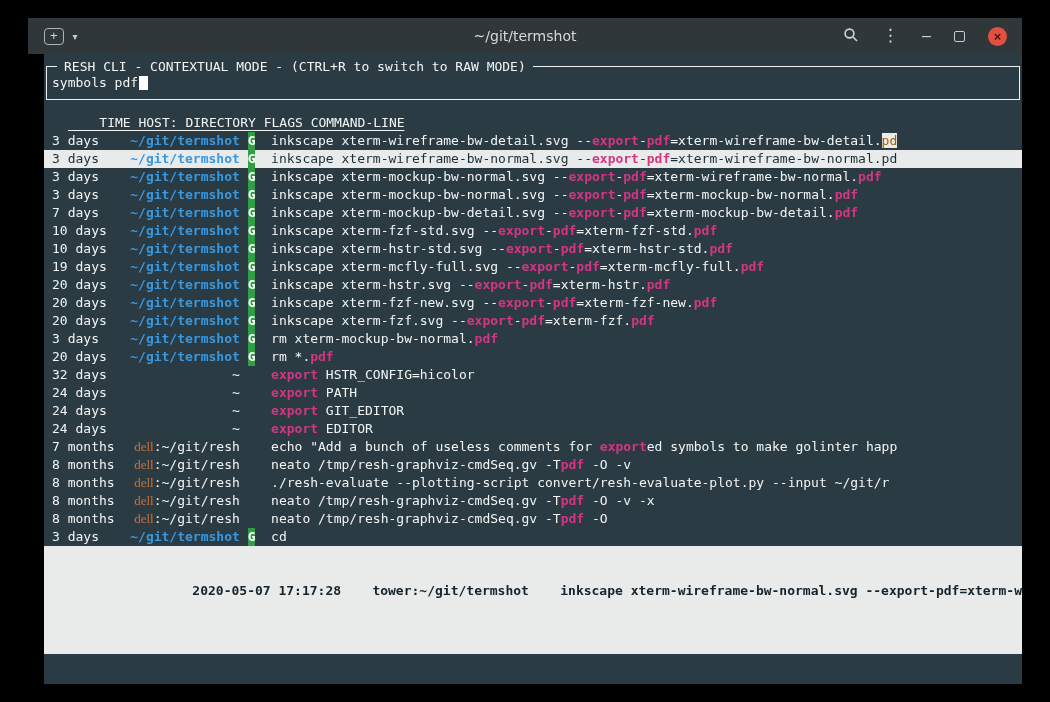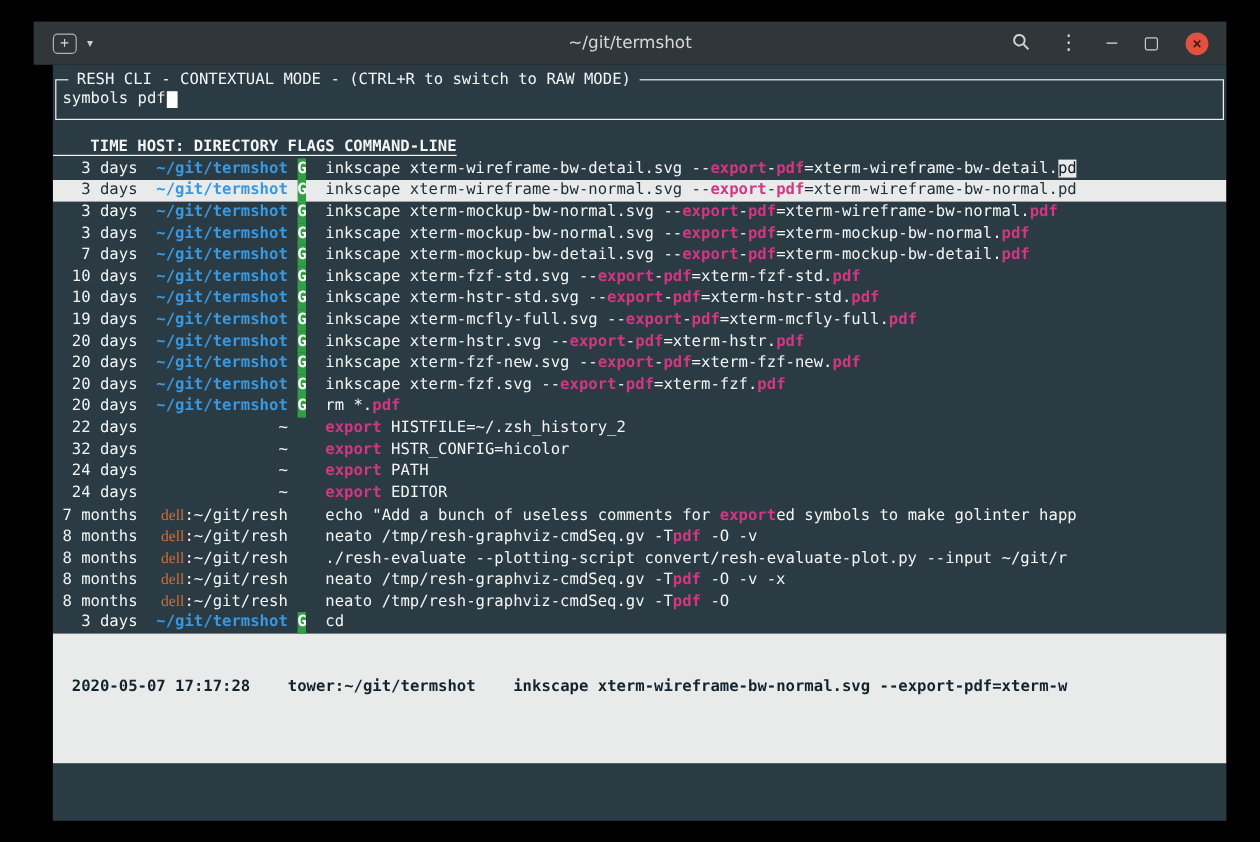--- a/index.html
+++ b/index.html
@@ -52,43 +52,43 @@
   .search-box-title{
     position:absolute;top:-9px;left:10px;background:var(--terminal-bg,#2b3b44);
     padding:0 7px;white-space:pre;
   }
   .query-line{white-space:pre;}
   .cursor{
     display:inline-block;width:9px;height:15px;background:#ffffff;
     vertical-align:text-bottom;margin-left:1px;
   }
   .list-header{
-    padding-left:0;white-space:pre;
-    text-decoration:underline;text-underline-offset:3px;font-weight:bold;
+    padding-left:24px;white-space:pre;
+    text-decoration:underline;text-underline-offset:3px;
   }
   .row{height:18px;white-space:pre;padding-left:8px;}
   .row.selected{background:var(--selection-bg,#e9eaea);color:#1c2e37;}
-  .col-time{display:inline-block;width:8ch;text-align:right;}
+  .col-time{display:inline-block;width:8ch;}
   .col-dir{display:inline-block;width:15ch;text-align:right;margin-left:1ch;}
   .col-flag{display:inline-block;width:1ch;margin-left:1ch;text-align:center;}
   .col-cmd{margin-left:2ch;}
   .seg-d{}
   .seg-m{color:var(--match,#d33682);font-weight:bold;}
   .seg-blue{color:var(--directory-blue,#3898e0);font-weight:bold;}
   .seg-orange{color:var(--host-orange,#cf6e35);font-family:Liberation Serif, serif;}
-  .seg-inv{background:var(--selection-bg,#e9eaea);color:#0f172a;}
+  .seg-inv{background:var(--selection-bg,#e9eaea);color:#a16207;}
   .flag-g{
     display:inline-block;width:100%;text-align:center;
     background:var(--flag-green,#2f9e44);color:#ffffff;font-weight:bold;
   }
   .detail{
     background:var(--selection-bg,#e9eaea);color:#13242d;font-weight:bold;
     white-space:pre;padding-left:8px;
   }
-  .detail div{height:18px;}
+  .detail div{height:18px;text-align:right;}
 </style>
 </head>
 <body>
 
 <div class="window">
 
   <div class="titlebar">
     <div class="tb-left">
       <button class="newtab-btn">
         <span class="newtab-box">+</span>
@@ -136,24 +136,25 @@
         <div class="row selected"><span class="col-time">3 days</span><span class="col-dir"><span class="seg seg-blue">~/git/termshot</span></span><span class="col-flag"><span class="flag-g">G</span></span><span class="col-cmd"><span class="seg seg-d">inkscape xterm-wireframe-bw-normal.svg --</span><span class="seg seg-m">export</span><span class="seg seg-d">-</span><span class="seg seg-m">pdf</span><span class="seg seg-d">=xterm-wireframe-bw-normal.pd</span></span></div>
         <div class="row"><span class="col-time">3 days</span><span class="col-dir"><span class="seg seg-blue">~/git/termshot</span></span><span class="col-flag"><span class="flag-g">G</span></span><span class="col-cmd"><span class="seg seg-d">inkscape xterm-mockup-bw-normal.svg --</span><span class="seg seg-m">export</span><span class="seg seg-d">-</span><span class="seg seg-m">pdf</span><span class="seg seg-d">=xterm-wireframe-bw-normal.</span><span class="seg seg-m">pdf</span></span></div>
         <div class="row"><span class="col-time">3 days</span><span class="col-dir"><span class="seg seg-blue">~/git/termshot</span></span><span class="col-flag"><span class="flag-g">G</span></span><span class="col-cmd"><span class="seg seg-d">inkscape xterm-mockup-bw-normal.svg --</span><span class="seg seg-m">export</span><span class="seg seg-d">-</span><span class="seg seg-m">pdf</span><span class="seg seg-d">=xterm-mockup-bw-normal.</span><span class="seg seg-m">pdf</span></span></div>
         <div class="row"><span class="col-time">7 days</span><span class="col-dir"><span class="seg seg-blue">~/git/termshot</span></span><span class="col-flag"><span class="flag-g">G</span></span><span class="col-cmd"><span class="seg seg-d">inkscape xterm-mockup-bw-detail.svg --</span><span class="seg seg-m">export</span><span class="seg seg-d">-</span><span class="seg seg-m">pdf</span><span class="seg seg-d">=xterm-mockup-bw-detail.</span><span class="seg seg-m">pdf</span></span></div>
         <div class="row"><span class="col-time">10 days</span><span class="col-dir"><span class="seg seg-blue">~/git/termshot</span></span><span class="col-flag"><span class="flag-g">G</span></span><span class="col-cmd"><span class="seg seg-d">inkscape xterm-fzf-std.svg --</span><span class="seg seg-m">export</span><span class="seg seg-d">-</span><span class="seg seg-m">pdf</span><span class="seg seg-d">=xterm-fzf-std.</span><span class="seg seg-m">pdf</span></span></div>
         <div class="row"><span class="col-time">10 days</span><span class="col-dir"><span class="seg seg-blue">~/git/termshot</span></span><span class="col-flag"><span class="flag-g">G</span></span><span class="col-cmd"><span class="seg seg-d">inkscape xterm-hstr-std.svg --</span><span class="seg seg-m">export</span><span class="seg seg-d">-</span><span class="seg seg-m">pdf</span><span class="seg seg-d">=xterm-hstr-std.</span><span class="seg seg-m">pdf</span></span></div>
         <div class="row"><span class="col-time">19 days</span><span class="col-dir"><span class="seg seg-blue">~/git/termshot</span></span><span class="col-flag"><span class="flag-g">G</span></span><span class="col-cmd"><span class="seg seg-d">inkscape xterm-mcfly-full.svg --</span><span class="seg seg-m">export</span><span class="seg seg-d">-</span><span class="seg seg-m">pdf</span><span class="seg seg-d">=xterm-mcfly-full.</span><span class="seg seg-m">pdf</span></span></div>
         <div class="row"><span class="col-time">20 days</span><span class="col-dir"><span class="seg seg-blue">~/git/termshot</span></span><span class="col-flag"><span class="flag-g">G</span></span><span class="col-cmd"><span class="seg seg-d">inkscape xterm-hstr.svg --</span><span class="seg seg-m">export</span><span class="seg seg-d">-</span><span class="seg seg-m">pdf</span><span class="seg seg-d">=xterm-hstr.</span><span class="seg seg-m">pdf</span></span></div>
         <div class="row"><span class="col-time">20 days</span><span class="col-dir"><span class="seg seg-blue">~/git/termshot</span></span><span class="col-flag"><span class="flag-g">G</span></span><span class="col-cmd"><span class="seg seg-d">inkscape xterm-fzf-new.svg --</span><span class="seg seg-m">export</span><span class="seg seg-d">-</span><span class="seg seg-m">pdf</span><span class="seg seg-d">=xterm-fzf-new.</span><span class="seg seg-m">pdf</span></span></div>
         <div class="row"><span class="col-time">20 days</span><span class="col-dir"><span class="seg seg-blue">~/git/termshot</span></span><span class="col-flag"><span class="flag-g">G</span></span><span class="col-cmd"><span class="seg seg-d">inkscape xterm-fzf.svg --</span><span class="seg seg-m">export</span><span class="seg seg-d">-</span><span class="seg seg-m">pdf</span><span class="seg seg-d">=xterm-fzf.</span><span class="seg seg-m">pdf</span></span></div>
+        <div class="row"><span class="col-time">3 days</span><span class="col-dir"><span class="seg seg-blue">~/git/termshot</span></span><span class="col-flag"><span class="flag-g">G</span></span><span class="col-cmd"><span class="seg seg-d">rm xterm-mockup-bw-normal.</span><span class="seg seg-m">pdf</span></span></div>
         <div class="row"><span class="col-time">20 days</span><span class="col-dir"><span class="seg seg-blue">~/git/termshot</span></span><span class="col-flag"><span class="flag-g">G</span></span><span class="col-cmd"><span class="seg seg-d">rm *.</span><span class="seg seg-m">pdf</span></span></div>
-        <div class="row"><span class="col-time">22 days</span><span class="col-dir"><span class="seg seg-d">~</span></span><span class="col-flag"></span><span class="col-cmd"><span class="seg seg-m">export</span><span class="seg seg-d"> HISTFILE=~/.zsh_history_2</span></span></div>
         <div class="row"><span class="col-time">32 days</span><span class="col-dir"><span class="seg seg-d">~</span></span><span class="col-flag"></span><span class="col-cmd"><span class="seg seg-m">export</span><span class="seg seg-d"> HSTR_CONFIG=hicolor</span></span></div>
         <div class="row"><span class="col-time">24 days</span><span class="col-dir"><span class="seg seg-d">~</span></span><span class="col-flag"></span><span class="col-cmd"><span class="seg seg-m">export</span><span class="seg seg-d"> PATH</span></span></div>
+        <div class="row"><span class="col-time">24 days</span><span class="col-dir"><span class="seg seg-d">~</span></span><span class="col-flag"></span><span class="col-cmd"><span class="seg seg-m">export</span><span class="seg seg-d"> GIT_EDITOR</span></span></div>
         <div class="row"><span class="col-time">24 days</span><span class="col-dir"><span class="seg seg-d">~</span></span><span class="col-flag"></span><span class="col-cmd"><span class="seg seg-m">export</span><span class="seg seg-d"> EDITOR</span></span></div>
         <div class="row"><span class="col-time">7 months</span><span class="col-dir"><span class="seg seg-orange">dell</span><span class="seg seg-d">:~/git/resh</span></span><span class="col-flag"></span><span class="col-cmd"><span class="seg seg-d">echo "Add a bunch of useless comments for </span><span class="seg seg-m">export</span><span class="seg seg-d">ed symbols to make golinter happ</span></span></div>
         <div class="row"><span class="col-time">8 months</span><span class="col-dir"><span class="seg seg-orange">dell</span><span class="seg seg-d">:~/git/resh</span></span><span class="col-flag"></span><span class="col-cmd"><span class="seg seg-d">neato /tmp/resh-graphviz-cmdSeq.gv -T</span><span class="seg seg-m">pdf</span><span class="seg seg-d"> -O -v</span></span></div>
         <div class="row"><span class="col-time">8 months</span><span class="col-dir"><span class="seg seg-orange">dell</span><span class="seg seg-d">:~/git/resh</span></span><span class="col-flag"></span><span class="col-cmd"><span class="seg seg-d">./resh-evaluate --plotting-script convert/resh-evaluate-plot.py --input ~/git/r</span></span></div>
         <div class="row"><span class="col-time">8 months</span><span class="col-dir"><span class="seg seg-orange">dell</span><span class="seg seg-d">:~/git/resh</span></span><span class="col-flag"></span><span class="col-cmd"><span class="seg seg-d">neato /tmp/resh-graphviz-cmdSeq.gv -T</span><span class="seg seg-m">pdf</span><span class="seg seg-d"> -O -v -x</span></span></div>
         <div class="row"><span class="col-time">8 months</span><span class="col-dir"><span class="seg seg-orange">dell</span><span class="seg seg-d">:~/git/resh</span></span><span class="col-flag"></span><span class="col-cmd"><span class="seg seg-d">neato /tmp/resh-graphviz-cmdSeq.gv -T</span><span class="seg seg-m">pdf</span><span class="seg seg-d"> -O</span></span></div>
         <div class="row"><span class="col-time">3 days</span><span class="col-dir"><span class="seg seg-blue">~/git/termshot</span></span><span class="col-flag"><span class="flag-g">G</span></span><span class="col-cmd"><span class="seg seg-d">cd</span></span></div>
       </div>
 
     <div class="detail">

